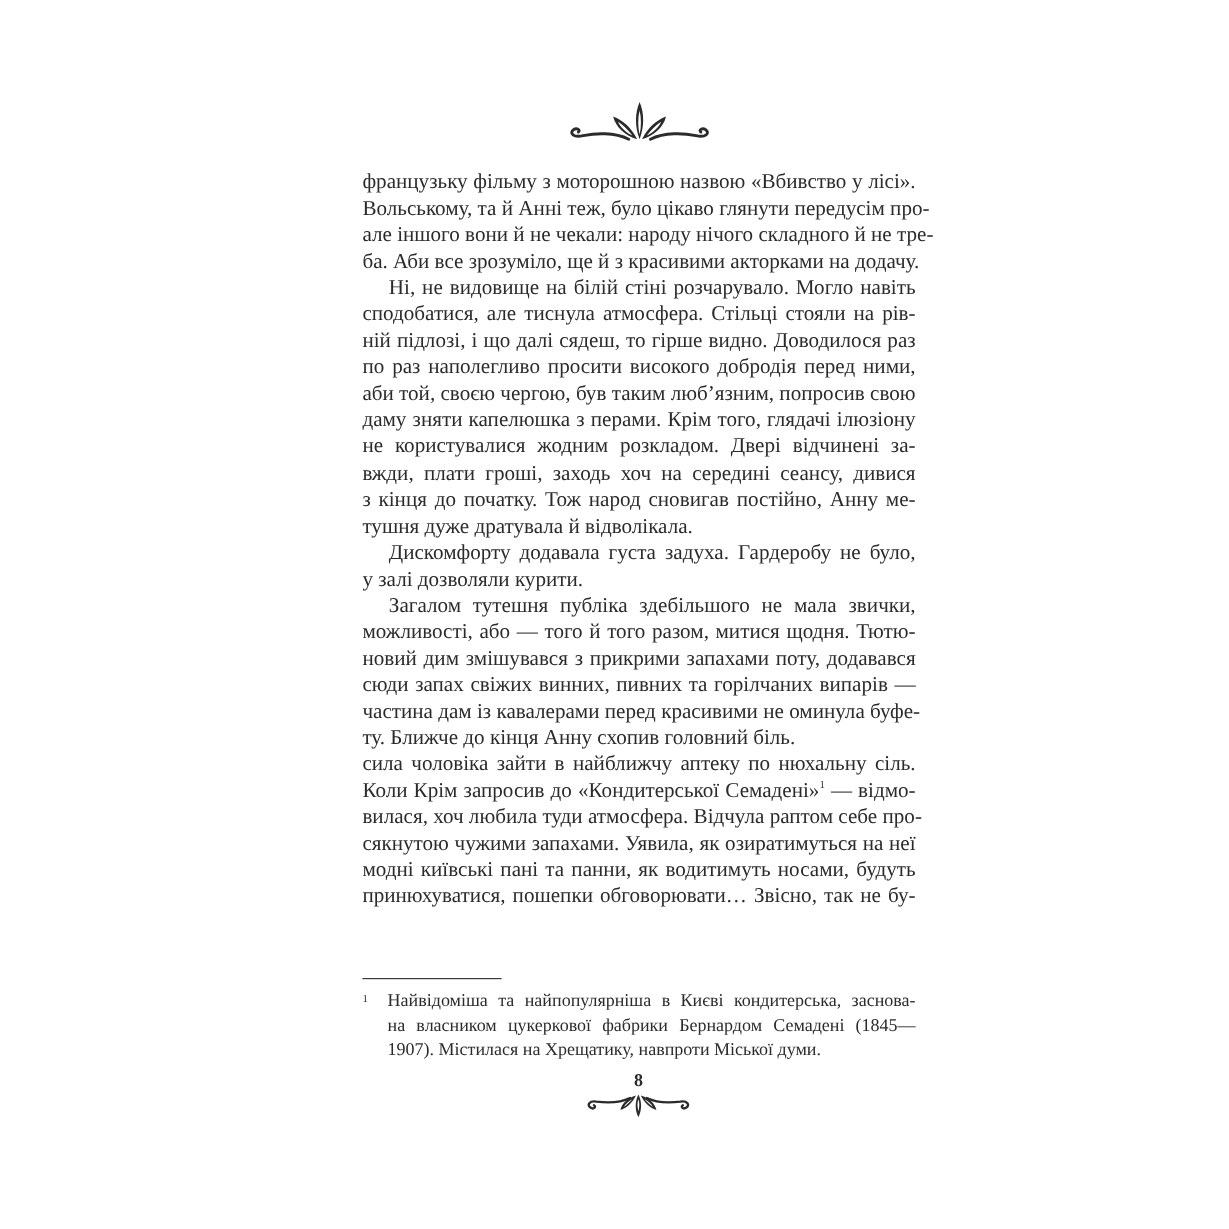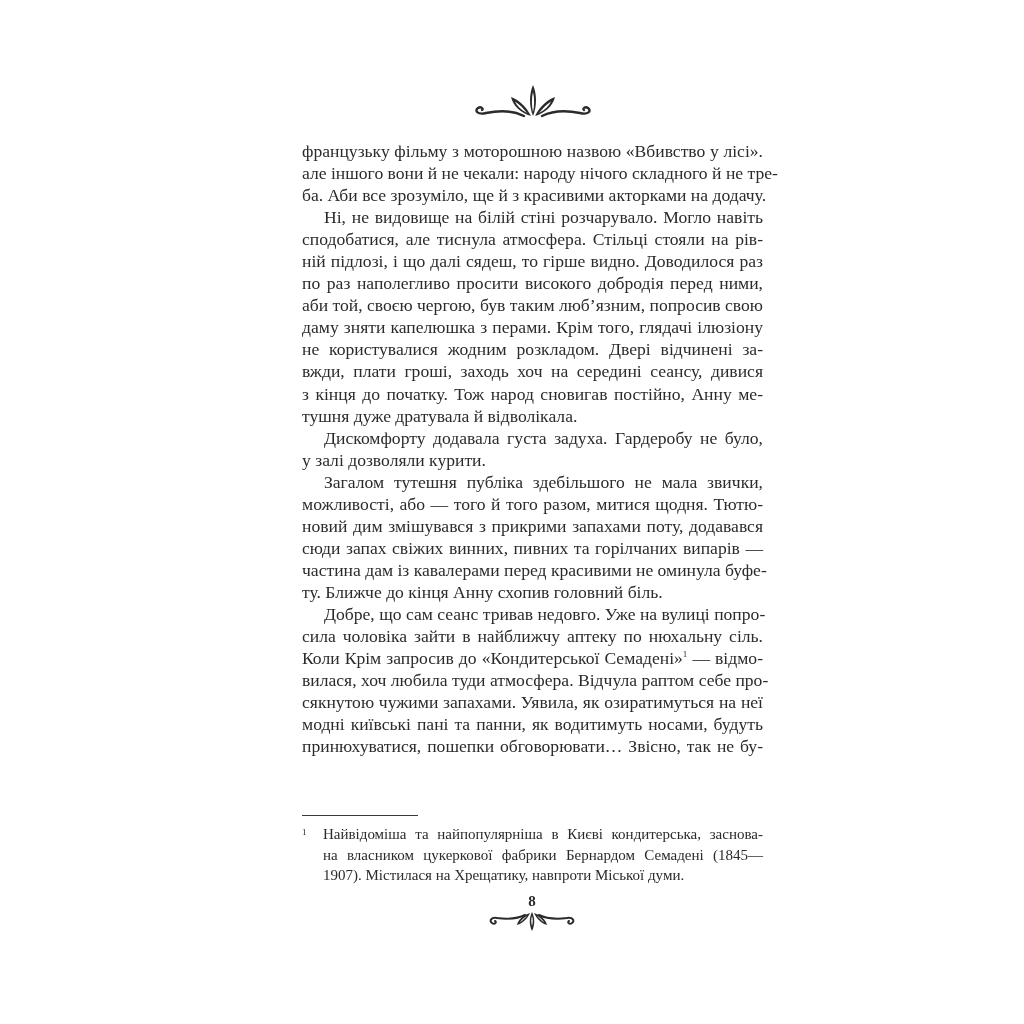--- a/index.html
+++ b/index.html
@@ -129,20 +129,21 @@
 
       <path d="M59 34 C54 24, 47 18, 39 15 C41 24, 49 31, 59 34 Z M55 31 C51 26, 47 22, 43 19.5 C45 24, 49 28, 55 31 Z" fill-rule="evenodd"></path>
 
       <path d="M63 34 C68 24, 75 18, 83 15 C81 24, 73 31, 63 34 Z M67 31 C71 26, 75 22, 79 19.5 C77 24, 73 28, 67 31 Z" fill-rule="evenodd"></path>
     </g>
   </svg>
 
   <div class="body-text">
     <p class="para">
       <span class="line">французьку фільму з моторошною назвою «Вбивство у лісі».</span>
+      <span class="line">Вольському, та й Анні теж, було цікаво глянути передусім про-</span>
       <span class="line">але іншого вони й не чекали: народу нічого складного й не тре-</span>
       <span class="line">ба. Аби все зрозуміло, ще й з красивими акторками на додачу.</span>
     </p>
     <p class="para">
       <span class="line first-indent">Ні, не видовище на білій стіні розчарувало. Могло навіть</span>
       <span class="line">сподобатися, але тиснула атмосфера. Стільці стояли на рів-</span>
       <span class="line">ній підлозі, і що далі сядеш, то гірше видно. Доводилося раз</span>
       <span class="line">по раз наполегливо просити високого добродія перед ними,</span>
       <span class="line">аби той, своєю чергою, був таким люб’язним, попросив свою</span>
       <span class="line">даму зняти капелюшка з перами. Крім того, глядачі ілюзіону</span>
@@ -157,21 +158,20 @@
     </p>
     <p class="para">
       <span class="line first-indent">Загалом тутешня публіка здебільшого не мала звички,</span>
       <span class="line">можливості, або — того й того разом, митися щодня. Тютю-</span>
       <span class="line">новий дим змішувався з прикрими запахами поту, додавався</span>
       <span class="line">сюди запах свіжих винних, пивних та горілчаних випарів —</span>
       <span class="line">частина дам із кавалерами перед красивими не оминула буфе-</span>
       <span class="line last">ту. Ближче до кінця Анну схопив головний біль.</span>
     </p>
     <p class="para">
-      <span class="line first-indent">Добре, що сам сеанс тривав недовго. Уже на вулиці попро-</span>
       <span class="line">сила чоловіка зайти в найближчу аптеку по нюхальну сіль.</span>
       <span class="line"><span>Коли Крім запросив до «Кондитерської Семадені»</span><sup class="fn-ref">1</sup><span> — відмо-</span></span>
       <span class="line">вилася, хоч любила туди атмосфера. Відчула раптом себе про-</span>
       <span class="line">сякнутою чужими запахами. Уявила, як озиратимуться на неї</span>
       <span class="line">модні київські пані та панни, як водитимуть носами, будуть</span>
       <span class="line">принюхуватися, пошепки обговорювати… Звісно, так не бу-</span>
     </p>
   </div>
 
   <div class="footnote-rule"></div>

